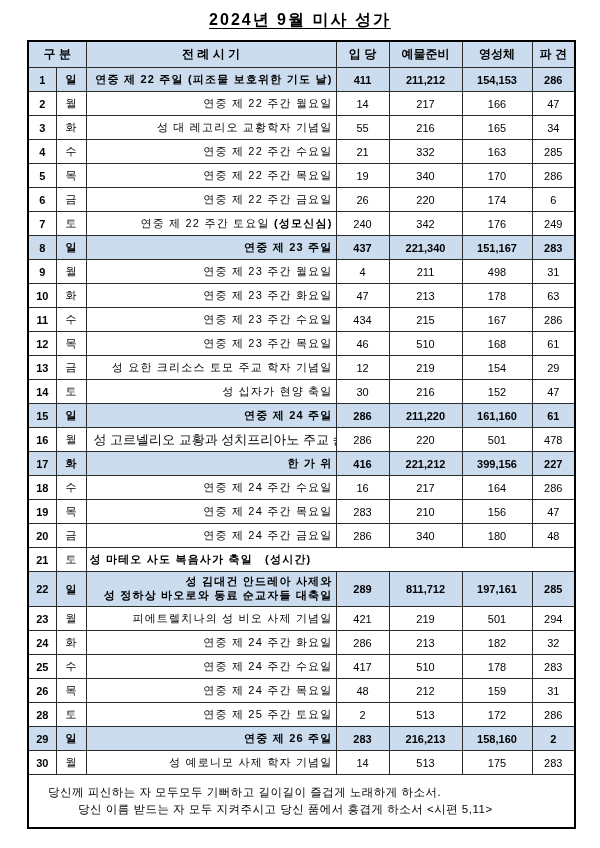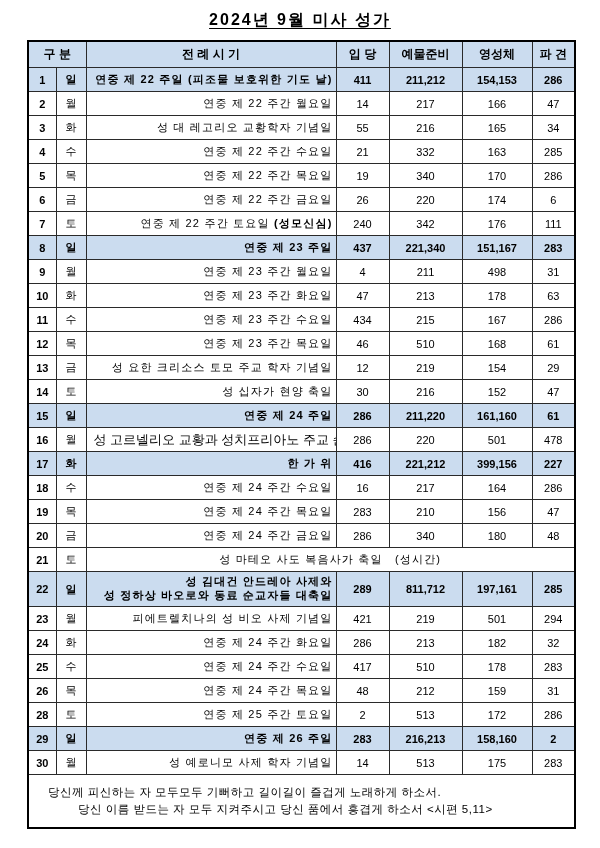--- a/index.html
+++ b/index.html
@@ -45,21 +45,21 @@
   td.liturgy {
     text-align:right;
     padding-left:7px;
     letter-spacing:1.2px;
   }
   td.num { font-weight:bold; }
   tr.hl td { background:#cbdcef; font-weight:bold; }
   td.condensed { font-size:13px; letter-spacing:0; }
   tr.tall td { height:34px; }
   tr.tall td.liturgy div { line-height:1.25; }
-  td.span-cell { text-align:center; font-weight:normal; letter-spacing:1.2px; }
+  td.span-cell { text-align:left; font-weight:bold; letter-spacing:1.2px; }
   tr.footer-row td {
     height:52px;
     text-align:left;
     font-size:11.5px;
     letter-spacing:0.5px;
     white-space:normal;
   }
   tr.footer-row .f1 { padding-left:16px; line-height:1.5; }
   tr.footer-row .f2 { padding-left:46px; line-height:1.5; }
 </style>
@@ -143,21 +143,21 @@
         <td>174</td>
         <td>6</td>
       </tr>
       <tr>
         <td class="num">7</td>
         <td class="day">토</td>
         <td class="liturgy"><span>연중 제 22 주간 토요일</span> <span style="font-weight: bold;">(성모신심)</span></td>
         <td>240</td>
         <td>342</td>
         <td>176</td>
-        <td>111</td>
+        <td>249</td>
       </tr>
       <tr class="hl">
         <td class="num">8</td>
         <td class="day">일</td>
         <td class="liturgy"><span>연중 제 23 주일</span></td>
         <td>437</td>
         <td>221,340</td>
         <td>151,167</td>
         <td>283</td>
       </tr>

